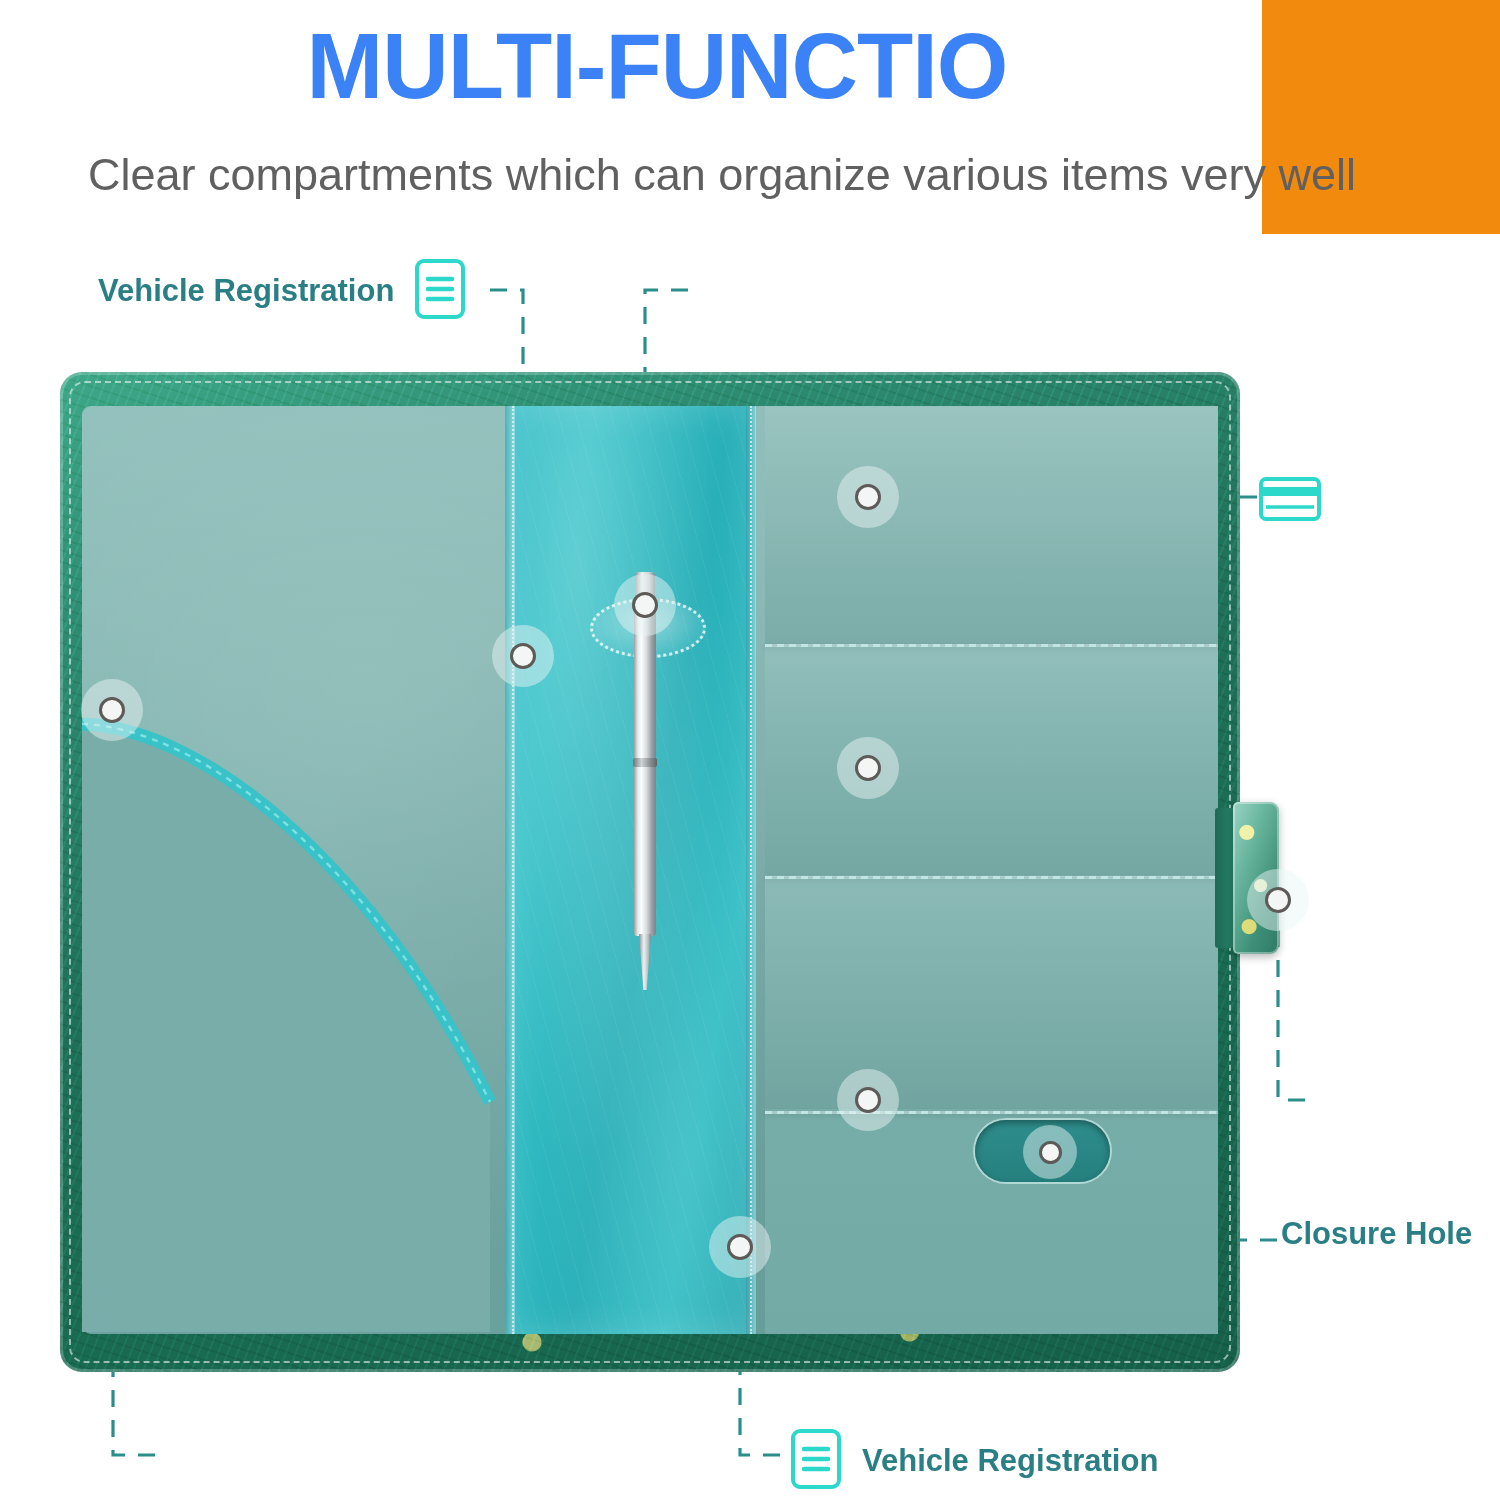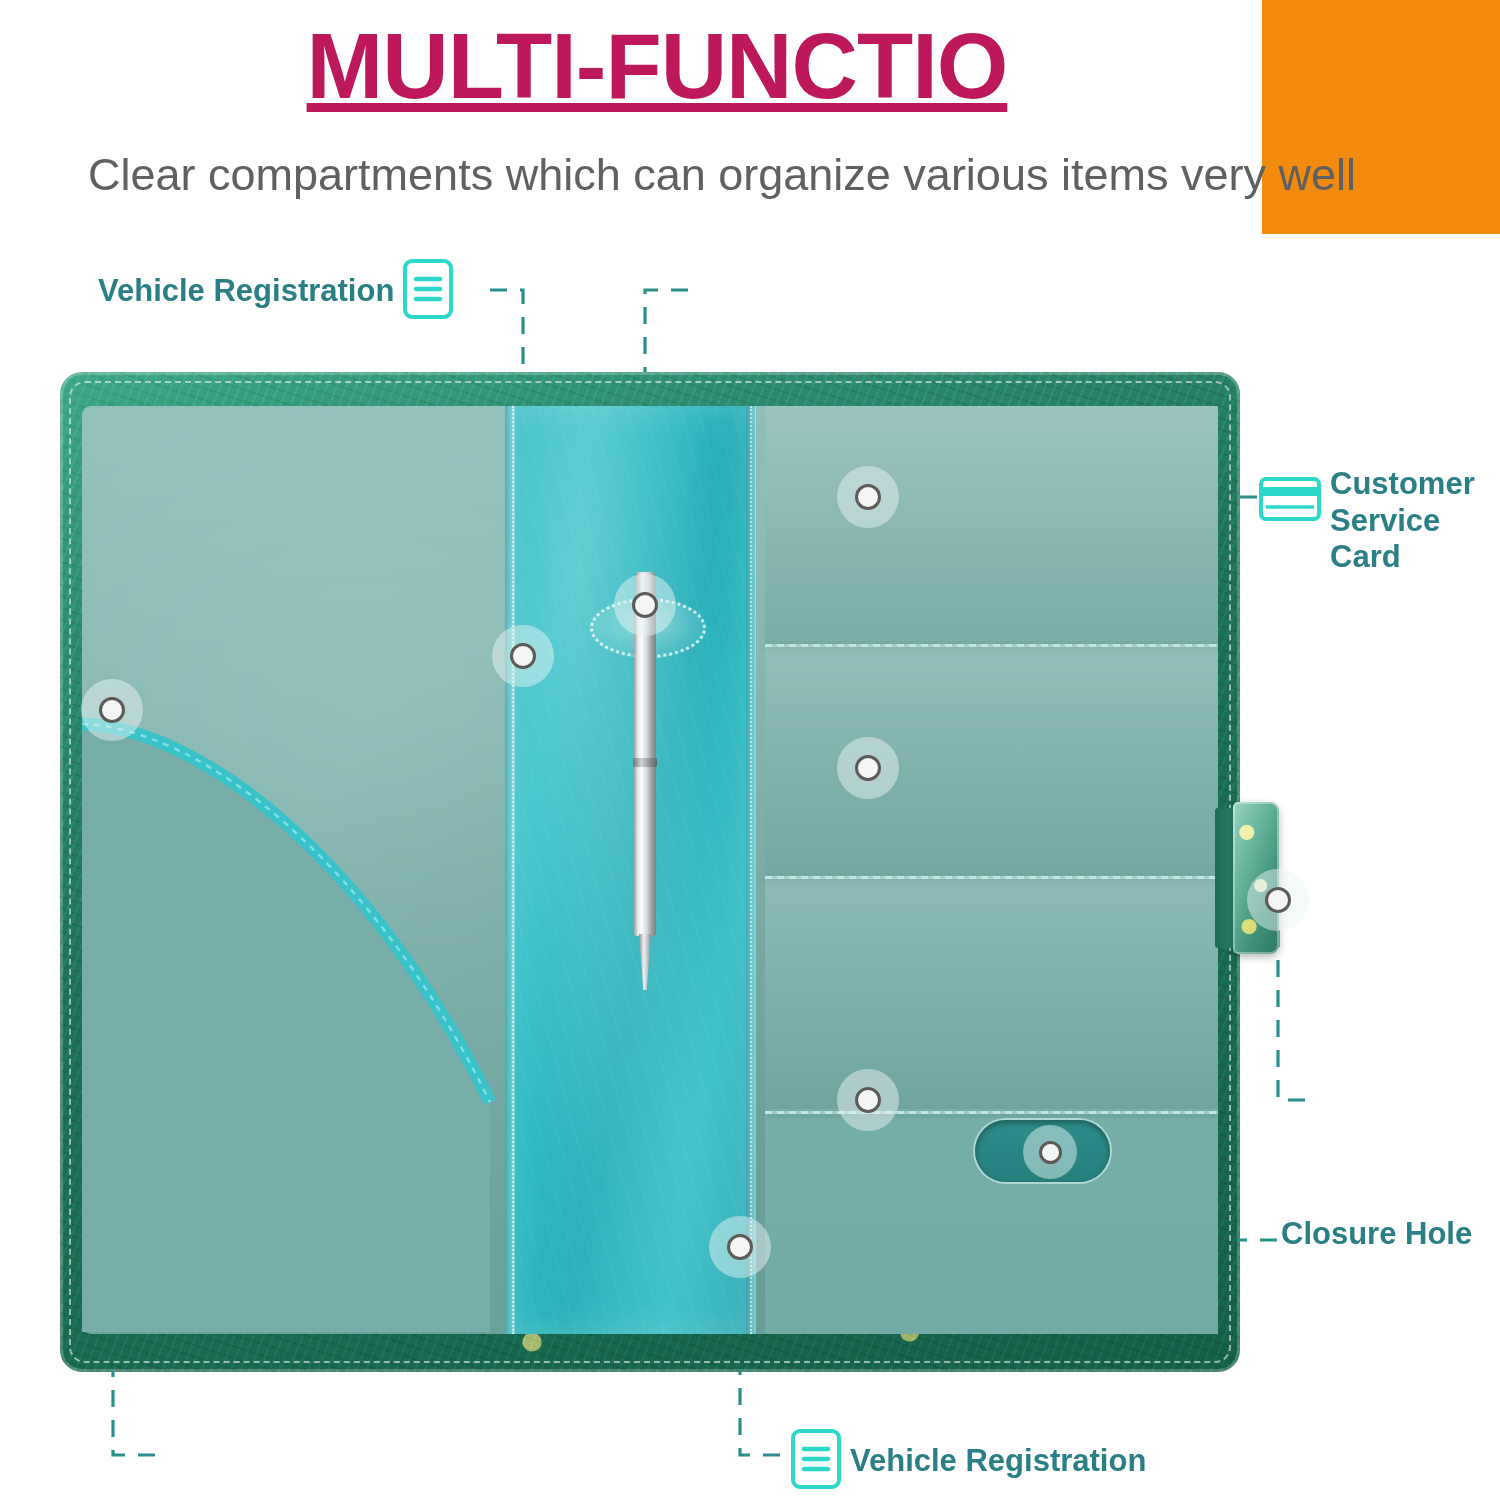--- a/index.html
+++ b/index.html
@@ -18,34 +18,34 @@
     background:#F28A0E;
   }
   .title{
     position:absolute;left:0;top:20px;width:1500px;
     text-align:center;
     font-size:92px;font-weight:bold;letter-spacing:-1px;
     color:#2AA198;
     white-space:nowrap;
     line-height:1.0;
   }
-  .title .t1{color:#be185d;text-decoration:underline;}
+  .title .t1{color:#3b82f6;}
   .title .t2{color:#ffffff;}
 
   .subtitle{
     position:absolute;left:0;top:152px;width:1444px;
     text-align:center;
     font-size:45px;font-weight:normal;
     color:#606060;
     white-space:nowrap;
     line-height:1.0;
   }
 
   
-  .callout{position:absolute;display:flex;align-items:center;gap:8px;}
+  .callout{position:absolute;display:flex;align-items:center;gap:20px;}
   .callout .txt{
     color:#2A7F85;font-weight:bold;font-size:31px;line-height:1.18;
     white-space:nowrap;
   }
   .callout .txt.multi{white-space:normal;}
 
   .ico{flex:0 0 auto;display:block;}
 
   
   #c-vehreg-top{left:98px;top:258px;}
@@ -343,25 +343,20 @@
 
 
   <div class="callout" id="c-cscard">
     <span class="ico" style="margin-top:10px;">
       <svg width="64" height="46" viewBox="0 0 64 46">
         <rect x="3" y="3" width="58" height="40" rx="5" fill="none" stroke="#2BD8C9" stroke-width="4"></rect>
         <rect x="5" y="11" width="54" height="9" fill="#2BD8C9"></rect>
         <line x1="8" y1="31" x2="56" y2="31" stroke="#2BD8C9" stroke-width="3.6"></line>
       </svg>
     </span>
-    <span class="txt multi">
-      <span>Customer</span><br>
-      <span>Service</span><br>
-      <span>Card</span>
-    </span>
   </div>
 
 
   <div class="callout" id="c-finger">
     <span class="txt">Closure Hole</span>
   </div>
 
 
   <div class="callout" id="c-vehreg-bot">
     <span class="ico">

